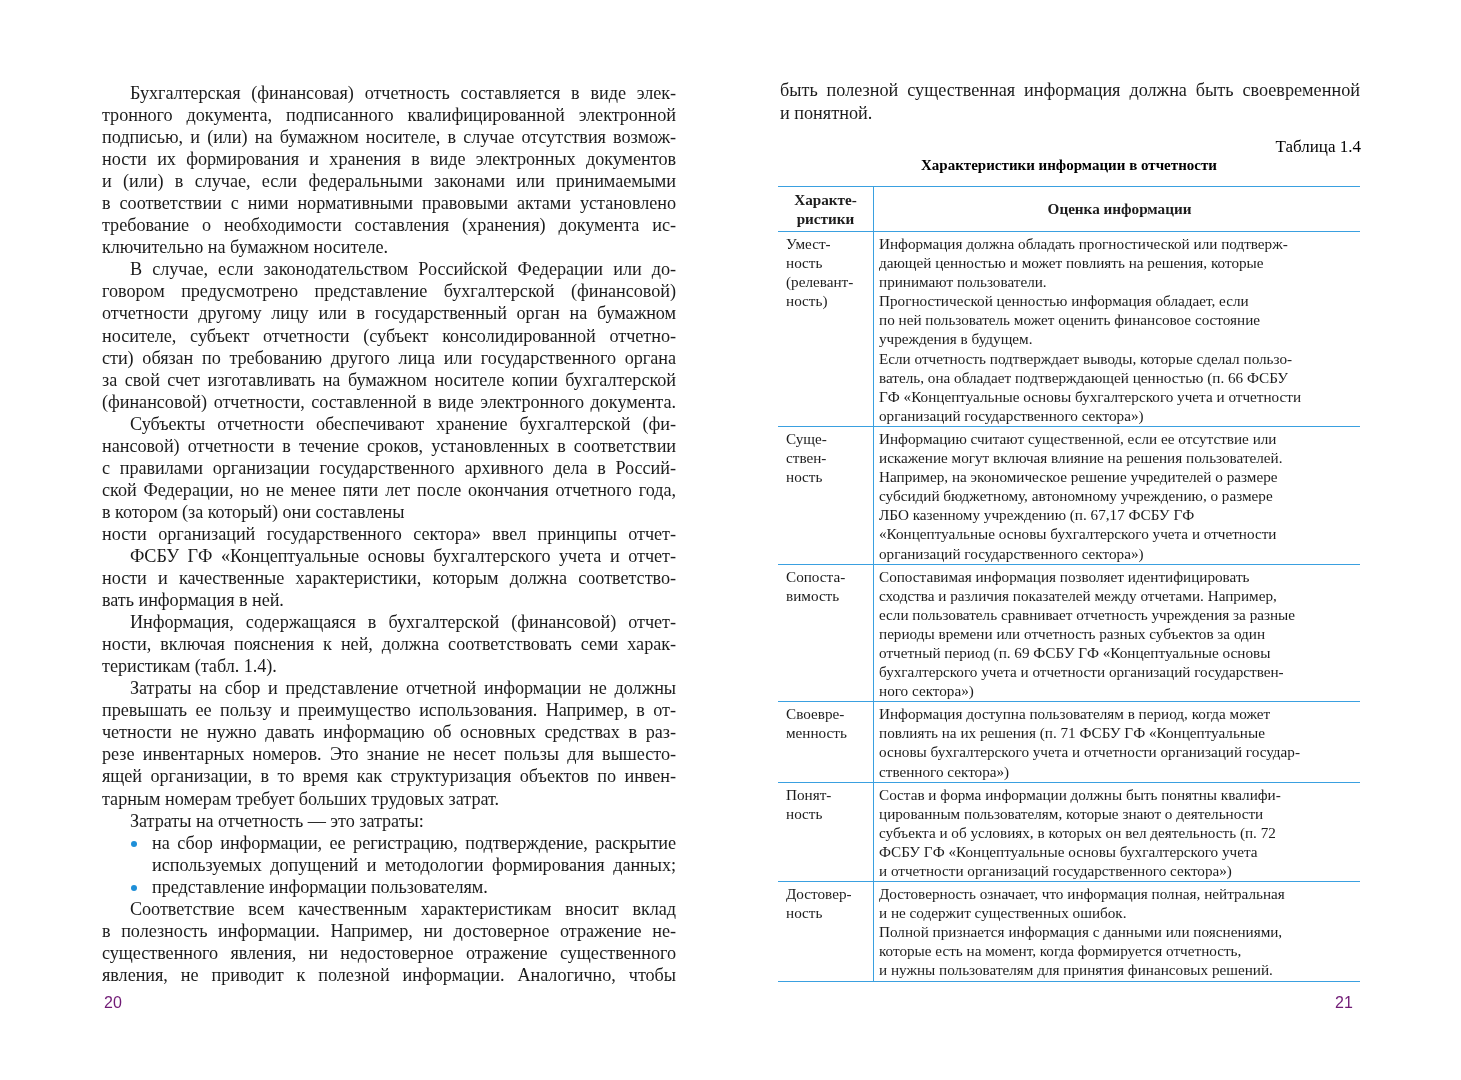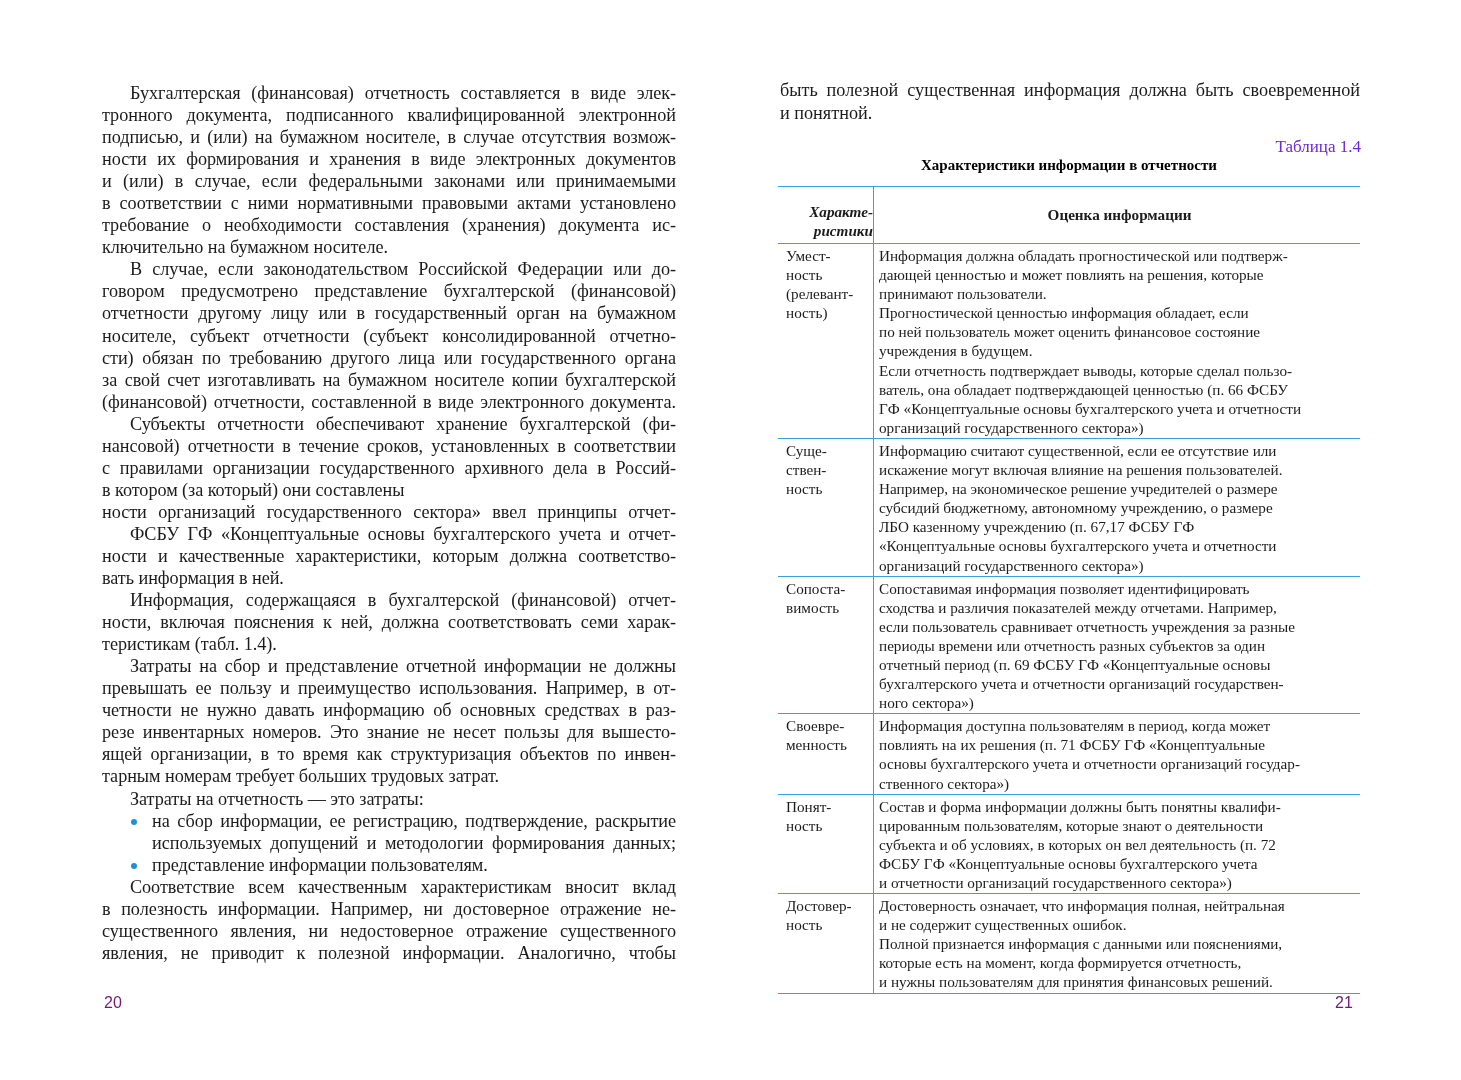--- a/index.html
+++ b/index.html
@@ -40,41 +40,41 @@
 
   .right-top {
     position: absolute; left: 50px; top: 79px; width: 580px;
     font-size: 18.2px; line-height: 22.5px;
   }
   .right-top .ln { display: block; white-space: nowrap; text-align: justify; text-align-last: justify; }
   .right-top .ln.last { text-align-last: left; }
 
   .table-label {
     position: absolute; right: 100px; top: 137px;
-    font-size: 17px; color: #6d28d9;
+    font-size: 17px; color: #000000;
   }
   .table-title {
     position: absolute; left: 48px; width: 582px; top: 157px; text-align: center;
     font-size: 15px; font-weight: bold; color: #000000;
   }
 
   .tbl {
     position: absolute; left: 48px; top: 186px; width: 582px;
     border-collapse: collapse; font-size: 15.2px; line-height: 19.1px;
   }
   .tbl th, .tbl td {
     border-top: 1.5px solid #3aa0e0; border-bottom: 1.5px solid #3aa0e0;
     vertical-align: top; padding: 0;
   }
   .tbl th:first-child, .tbl td:first-child {
     border-right: 1.5px solid #3aa0e0; width: 87px; padding-left: 8px;
   }
   .tbl td:last-child, .tbl th:last-child { padding-left: 5px; }
   .tbl th { font-weight: bold; height: 40px; vertical-align: middle; }
-  .tbl th.h1 { text-align: right; padding: 14px 0 2px 0; line-height: 19px; font-style: italic; }
+  .tbl th.h1 { text-align: center; padding: 2px 0 2px 0; line-height: 19px; }
   .tbl th.h2 { text-align: center; padding-right: 0; }
   .tbl td .cl { display: block; white-space: nowrap; }
   .tbl tr.row td { padding-top: 2px; padding-bottom: 1px; margin-left: 12px; }
 </style>
 </head>
 <body>
 
 <div class="page page-left">
   <div class="left-text" id="left-text">
       <span class="ln indent"><span>Бухгалтерская (финансовая) отчетность составляется в виде элек-</span></span>
@@ -88,20 +88,21 @@
       <span class="ln indent"><span>В случае, если законодательством Российской Федерации или до-</span></span>
       <span class="ln"><span>говором предусмотрено представление бухгалтерской (финансовой)</span></span>
       <span class="ln"><span>отчетности другому лицу или в государственный орган на бумажном</span></span>
       <span class="ln"><span>носителе, субъект отчетности (субъект консолидированной отчетно-</span></span>
       <span class="ln"><span>сти) обязан по требованию другого лица или государственного органа</span></span>
       <span class="ln"><span>за свой счет изготавливать на бумажном носителе копии бухгалтерской</span></span>
       <span class="ln"><span>(финансовой) отчетности, составленной в виде электронного документа.</span></span>
       <span class="ln indent"><span>Субъекты отчетности обеспечивают хранение бухгалтерской (фи-</span></span>
       <span class="ln"><span>нансовой) отчетности в течение сроков, установленных в соответствии</span></span>
       <span class="ln"><span>с правилами организации государственного архивного дела в Россий-</span></span>
+      <span class="ln"><span>ской Федерации, но не менее пяти лет после окончания отчетного года,</span></span>
       <span class="ln last"><span>в котором (за который) они составлены</span></span>
       <span class="ln"><span>ности организаций государственного сектора» ввел принципы отчет-</span></span>
       <span class="ln indent"><span>ФСБУ ГФ «Концептуальные основы бухгалтерского учета и отчет-</span></span>
       <span class="ln"><span>ности и качественные характеристики, которым должна соответство-</span></span>
       <span class="ln last"><span>вать информация в ней.</span></span>
       <span class="ln indent"><span>Информация, содержащаяся в бухгалтерской (финансовой) отчет-</span></span>
       <span class="ln"><span>ности, включая пояснения к ней, должна соответствовать семи харак-</span></span>
       <span class="ln last"><span>теристикам (табл. 1.4).</span></span>
       <span class="ln indent"><span>Затраты на сбор и представление отчетной информации не должны</span></span>
       <span class="ln"><span>превышать ее пользу и преимущество использования. Например, в от-</span></span>

